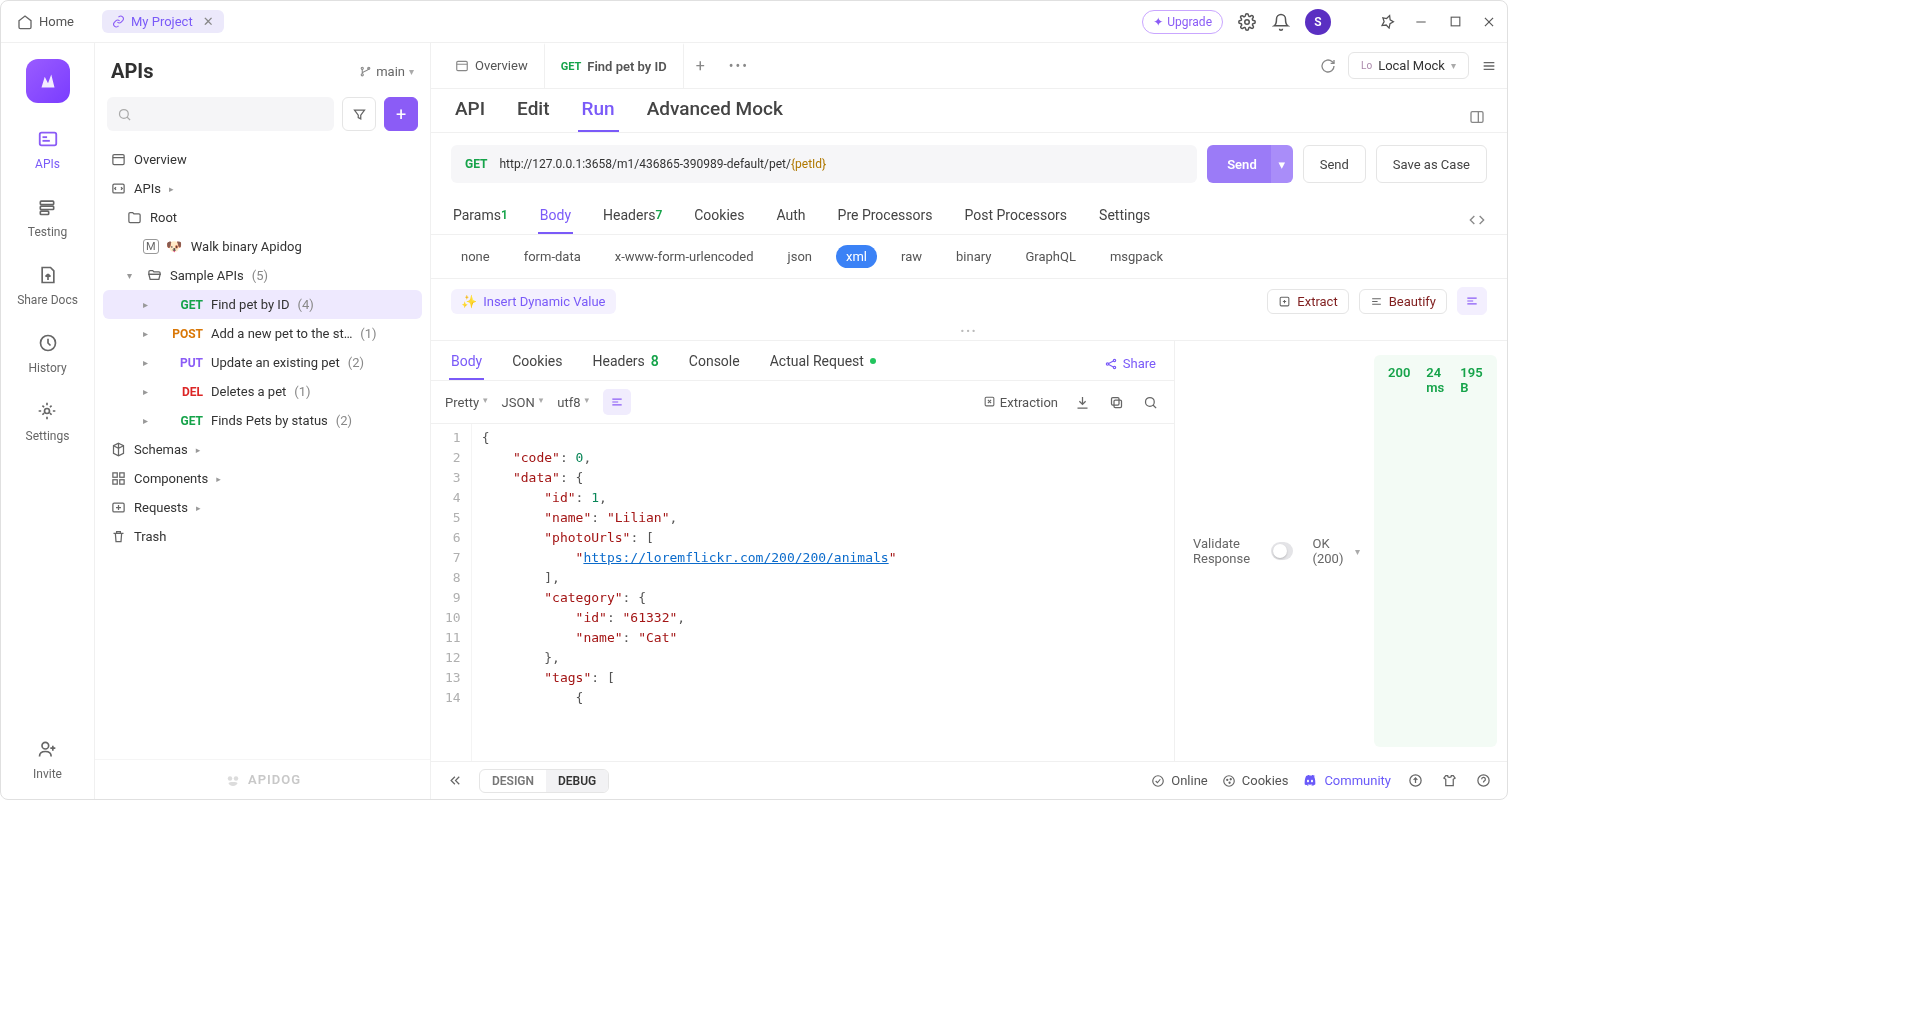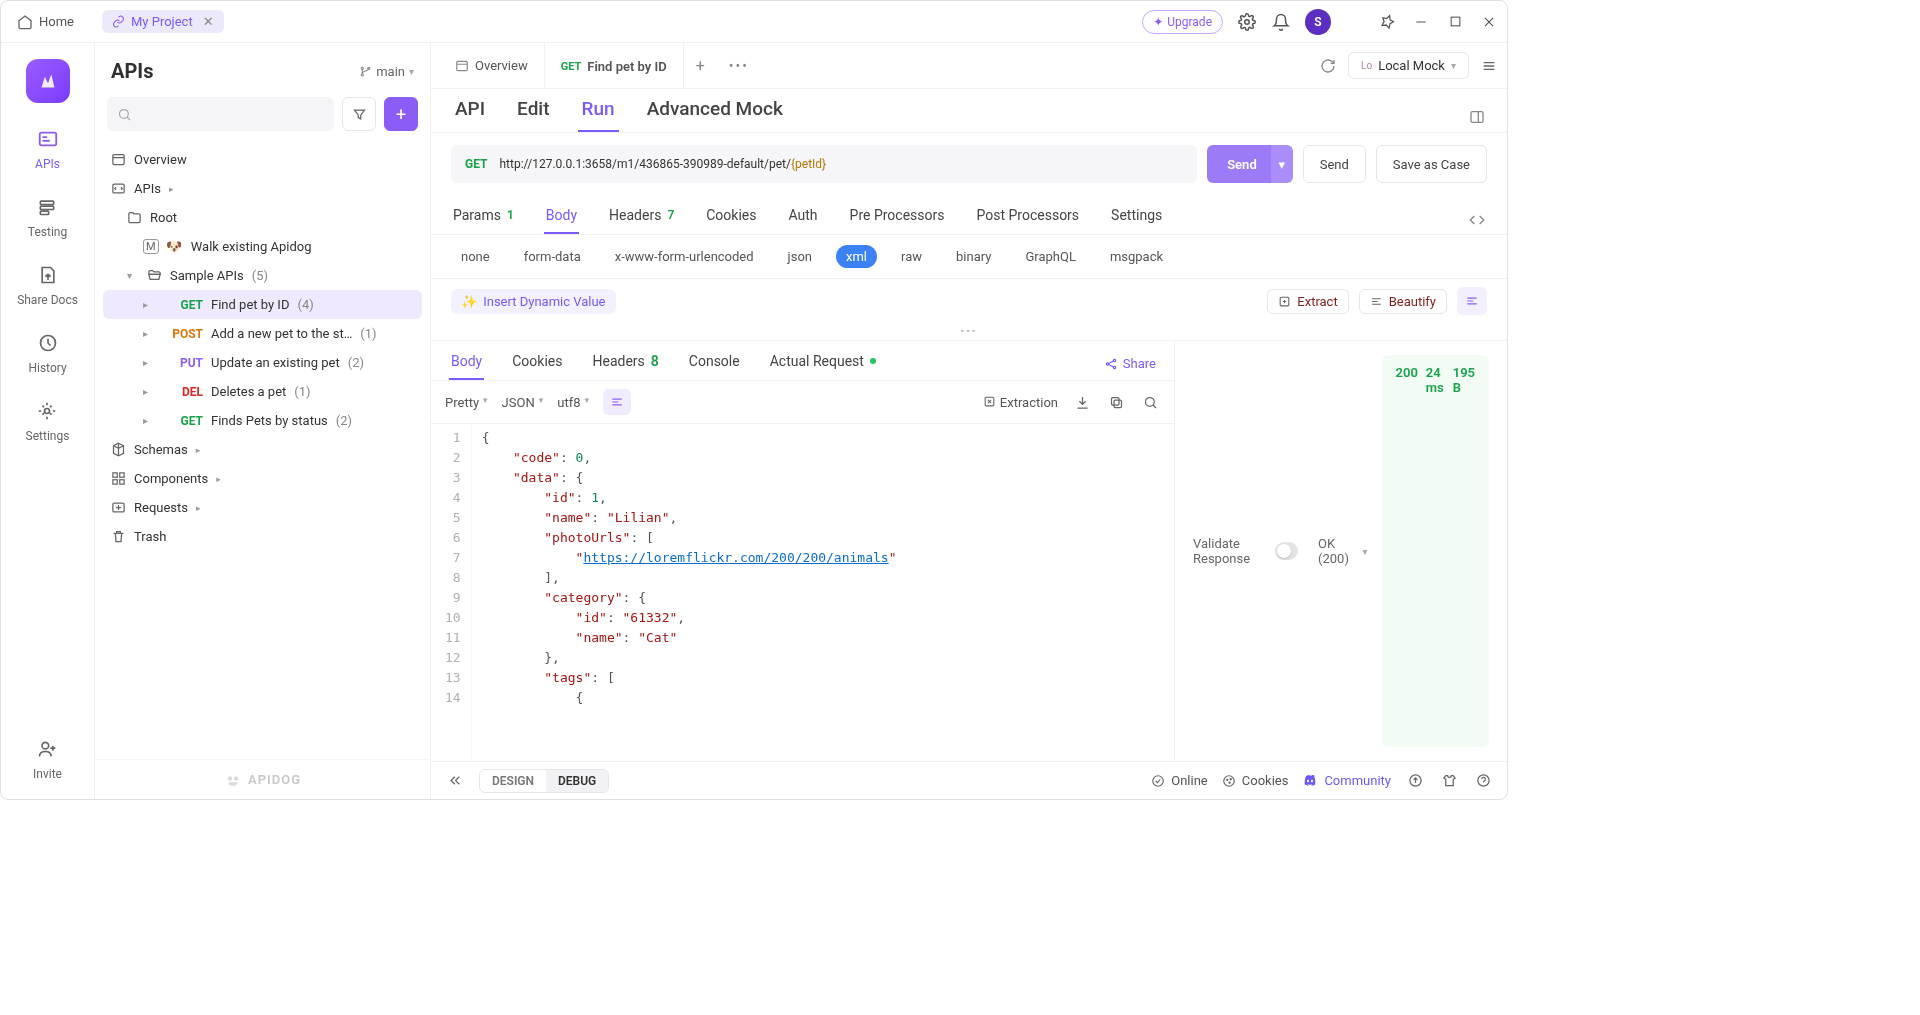--- a/index.html
+++ b/index.html
@@ -55,21 +55,21 @@
 .mode-tabs .spacer { flex: 1; }
 .urlbar { display: flex; gap: 10px; padding: 12px 20px; align-items: center; }
 .urlbox { flex: 1; background: #f6f6f8; border-radius: 6px; height: 38px; display: flex; align-items: center; padding: 0 14px; gap: 12px; }
 .urlbox .m { font-weight: 700; font-size: 12px; }
 .urlbox .u { color: #333; font-size: 12px; }
 .urlbox .u .param { color: #b07800; }
 .send-btn { background: #9b7bf7; color: #fff; border-radius: 6px; height: 38px; padding: 0 20px; display: flex; align-items: center; font-weight: 600; cursor: pointer; }
 .send-caret { background: #a98df9; color: #fff; width: 22px; height: 38px; display: flex; align-items: center; justify-content: center; border-radius: 0 6px 6px 0; margin-left: -6px; cursor: pointer; }
 .ghost-btn { border: 1px solid #e5e5e5; border-radius: 6px; height: 38px; padding: 0 16px; display: flex; align-items: center; cursor: pointer; color: #444; }
 .req-tabs { display: flex; gap: 28px; padding: 0 20px; border-bottom: 1px solid #f0f0f0; height: 40px; align-items: flex-end; }
-.req-tab { padding: 0 2px 9px 2px; cursor: pointer; color: #444; font-size: 14px; border-bottom: 2px solid transparent; display: flex; gap: 6px; align-items: center; }
+.req-tab { padding: 0 2px 9px 2px; cursor: pointer; color: #444; font-size: 14px; border-bottom: 2px solid transparent; display: flex; align-items: center; }
 .req-tab.active { color: #7a5af8; border-bottom-color: #7a5af8; }
 .req-tab .badge { font-size: 12px; }
 .b-green { color: #16a34a; font-weight: 600; }
 .req-tabs .spacer { flex: 1; }
 .body-types { display: flex; gap: 14px; padding: 10px 20px; align-items: center; border-bottom: 1px solid #f0f0f0; }
 .body-type { color: #555; cursor: pointer; padding: 4px 10px; border-radius: 12px; font-size: 13px; }
 .body-type.active { background: #3b82f6; color: #fff; }
 .dyn-row { display: flex; align-items: center; padding: 8px 20px; gap: 10px; }
 .dyn-btn { color: #7a5af8; background: #f4f1fe; padding: 5px 10px; border-radius: 6px; display: flex; align-items: center; gap: 6px; cursor: pointer; font-size: 13px; }
 .dyn-row .spacer { flex: 1; }
@@ -93,21 +93,21 @@
 .code { padding: 4px 10px; white-space: pre; }
 .tok-k { color: #a31515; }
 .tok-p { color: #555; }
 .tok-n { color: #098658; }
 .tok-s { color: #a31515; }
 .tok-url { color: #0b6bcb; text-decoration: underline; }
 .resp-right { width: 332px; padding: 14px 18px; display: flex; flex-direction: row; gap: 14px; }
 .vr-row { display: flex; align-items: center; gap: 10px; color: #666; font-size: 13px; }
 .toggle { width: 34px; height: 18px; background: #e4e4e7; border-radius: 9px; position: relative; cursor: pointer; }
 .toggle::after { content: ''; width: 14px; height: 14px; background: #fff; border-radius: 50%; position: absolute; top: 2px; left: 2px; box-shadow: 0 1px 2px rgba(0,0,0,0.2); }
-.status-card { background: #f3fbf5; border-radius: 6px; padding: 10px 14px; display: flex; gap: 8px; color: #16a34a; font-weight: 600; }
+.status-card { background: #f3fbf5; border-radius: 6px; padding: 10px 14px; display: flex; gap: 16px; color: #16a34a; font-weight: 600; }
 .footer { height: 38px; border-top: 1px solid #f0f0f0; display: flex; align-items: center; padding: 0 14px; gap: 14px; color: #555; font-size: 13px; }
 .footer .spacer { flex: 1; }
 .footer .seg { display: flex; border: 1px solid #e5e5e5; border-radius: 6px; overflow: hidden; }
 .footer .seg div { padding: 4px 12px; cursor: pointer; font-size: 12px; font-weight: 600; color: #777; }
 .footer .seg div.active { background: #f2f2f4; color: #333; }
 .footer .fitem { display: flex; align-items: center; gap: 6px; cursor: pointer; }
 .footer .community { color: #6a5af9; }
 svg { display: block; }
 </style>
 </head>
@@ -302,21 +302,21 @@
         <span>
             <svg width="15" height="15" viewBox="0 0 24 24" fill="none" stroke="#666" stroke-width="2">
               <path d="M3 6a2 2 0 0 1 2-2h4l2 2h8a2 2 0 0 1 2 2v10a2 2 0 0 1-2 2H5a2 2 0 0 1-2-2z"></path>
             </svg>
           </span>
         <span>Root</span>
       </div>
       <div class="tree-row" style="padding-left:40px">
         <span style="font-size:11px;border:1px solid #999;border-radius:3px;padding:0 2px;color:#666">M</span>
         <span>🐶</span>
-        <span>Walk existing Apidog</span>
+        <span>Walk binary Apidog</span>
       </div>
       <div class="tree-row" style="padding-left:24px">
         <span class="caret">▾</span>
         <span>
             <svg width="15" height="15" viewBox="0 0 24 24" fill="none" stroke="#666" stroke-width="2">
               <path d="M3 6a2 2 0 0 1 2-2h4l2 2h8a2 2 0 0 1 2 2v2H3z"></path>
               <path d="M3 10l2 8h14l2-8z"></path>
             </svg>
           </span>
         <span>Sample APIs</span>

